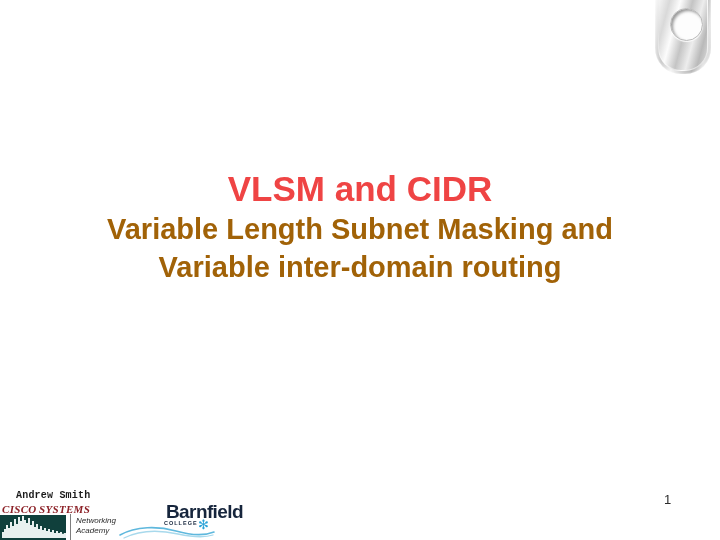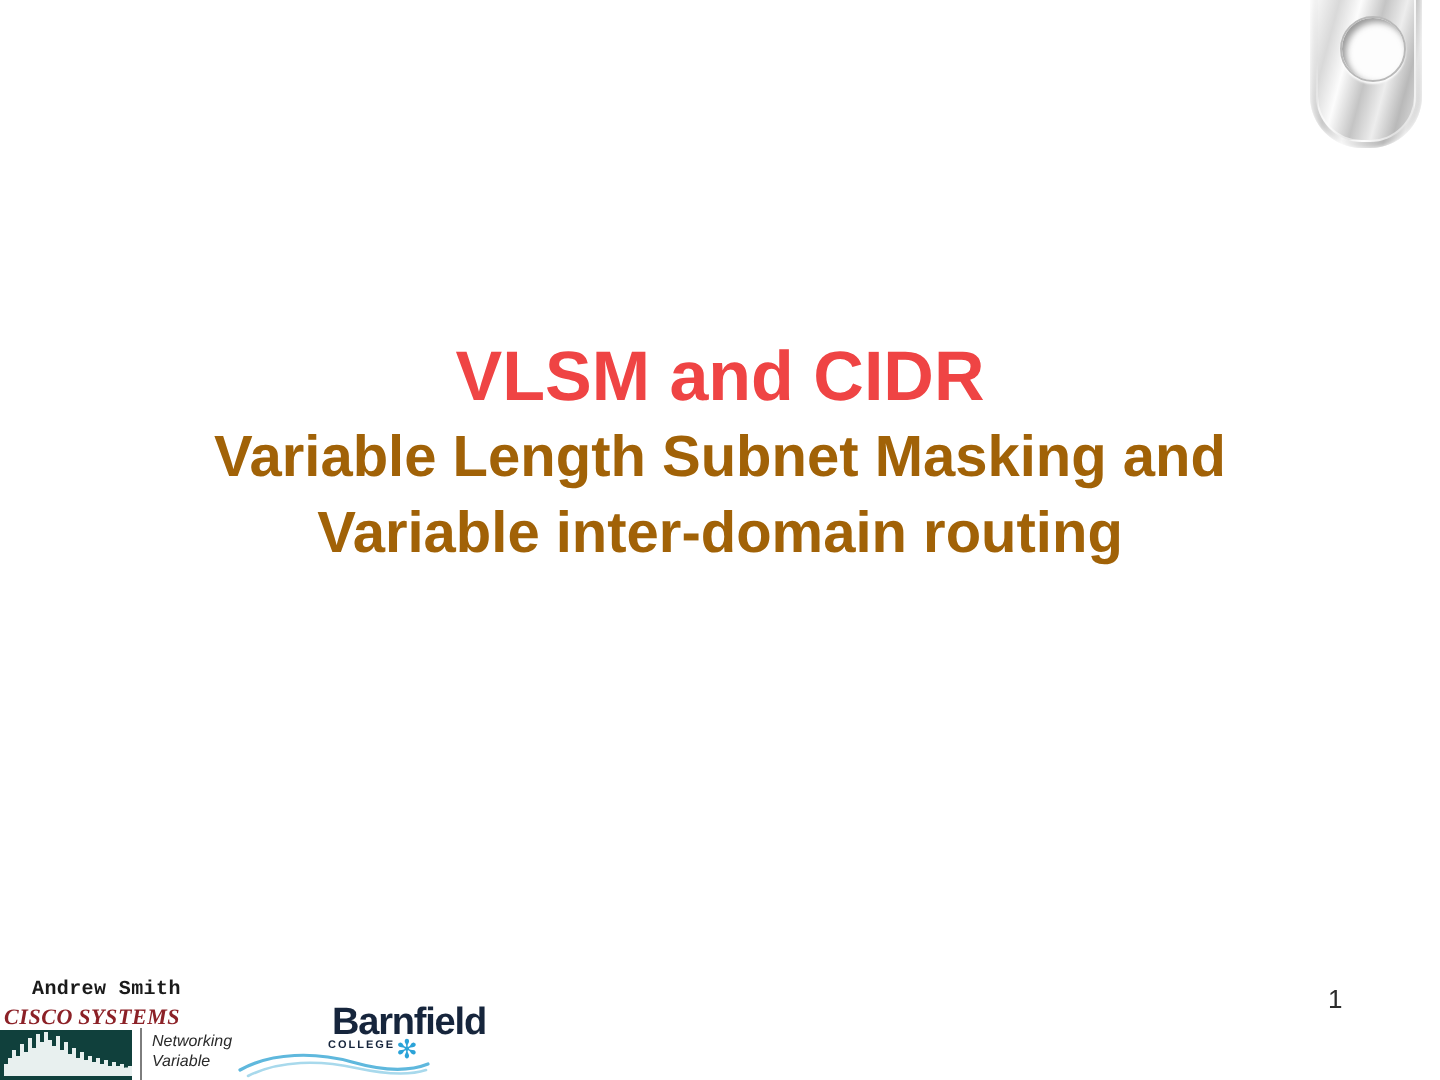--- a/index.html
+++ b/index.html
@@ -271,21 +271,21 @@
         <span class="bar" style="left: 54px; height: 5px;"></span>
         <span class="bar" style="left: 56px; height: 7px;"></span>
         <span class="bar" style="left: 58px; height: 5px;"></span>
         <span class="bar" style="left: 60px; height: 6px;"></span>
         <span class="bar" style="left: 62px; height: 4px;"></span>
         <span class="bar" style="left: 64px; height: 5px;"></span>
       </div>
     <div class="cisco-divider"></div>
     <div class="netacad">
       <div>Networking</div>
-      <div>Variable</div>
+      <div>Academy</div>
     </div>
   </div>
 
   <div class="barnfield">
     <div class="barnfield-word">Barnfield</div>
     <div class="barnfield-college">COLLEGE</div>
     <div class="barnfield-star">✻</div>
     <svg class="barnfield-wave" viewBox="0 0 98 16">
       <path d="M2,12 C18,3 40,3 58,8 C72,12 86,13 96,9" fill="none" stroke="#5fb8dd" stroke-width="1.6" stroke-linecap="round"></path>
       <path d="M6,15 C22,7 42,7 60,11 C74,14 86,15 95,12" fill="none" stroke="#a8d9ec" stroke-width="1.3" stroke-linecap="round"></path>

